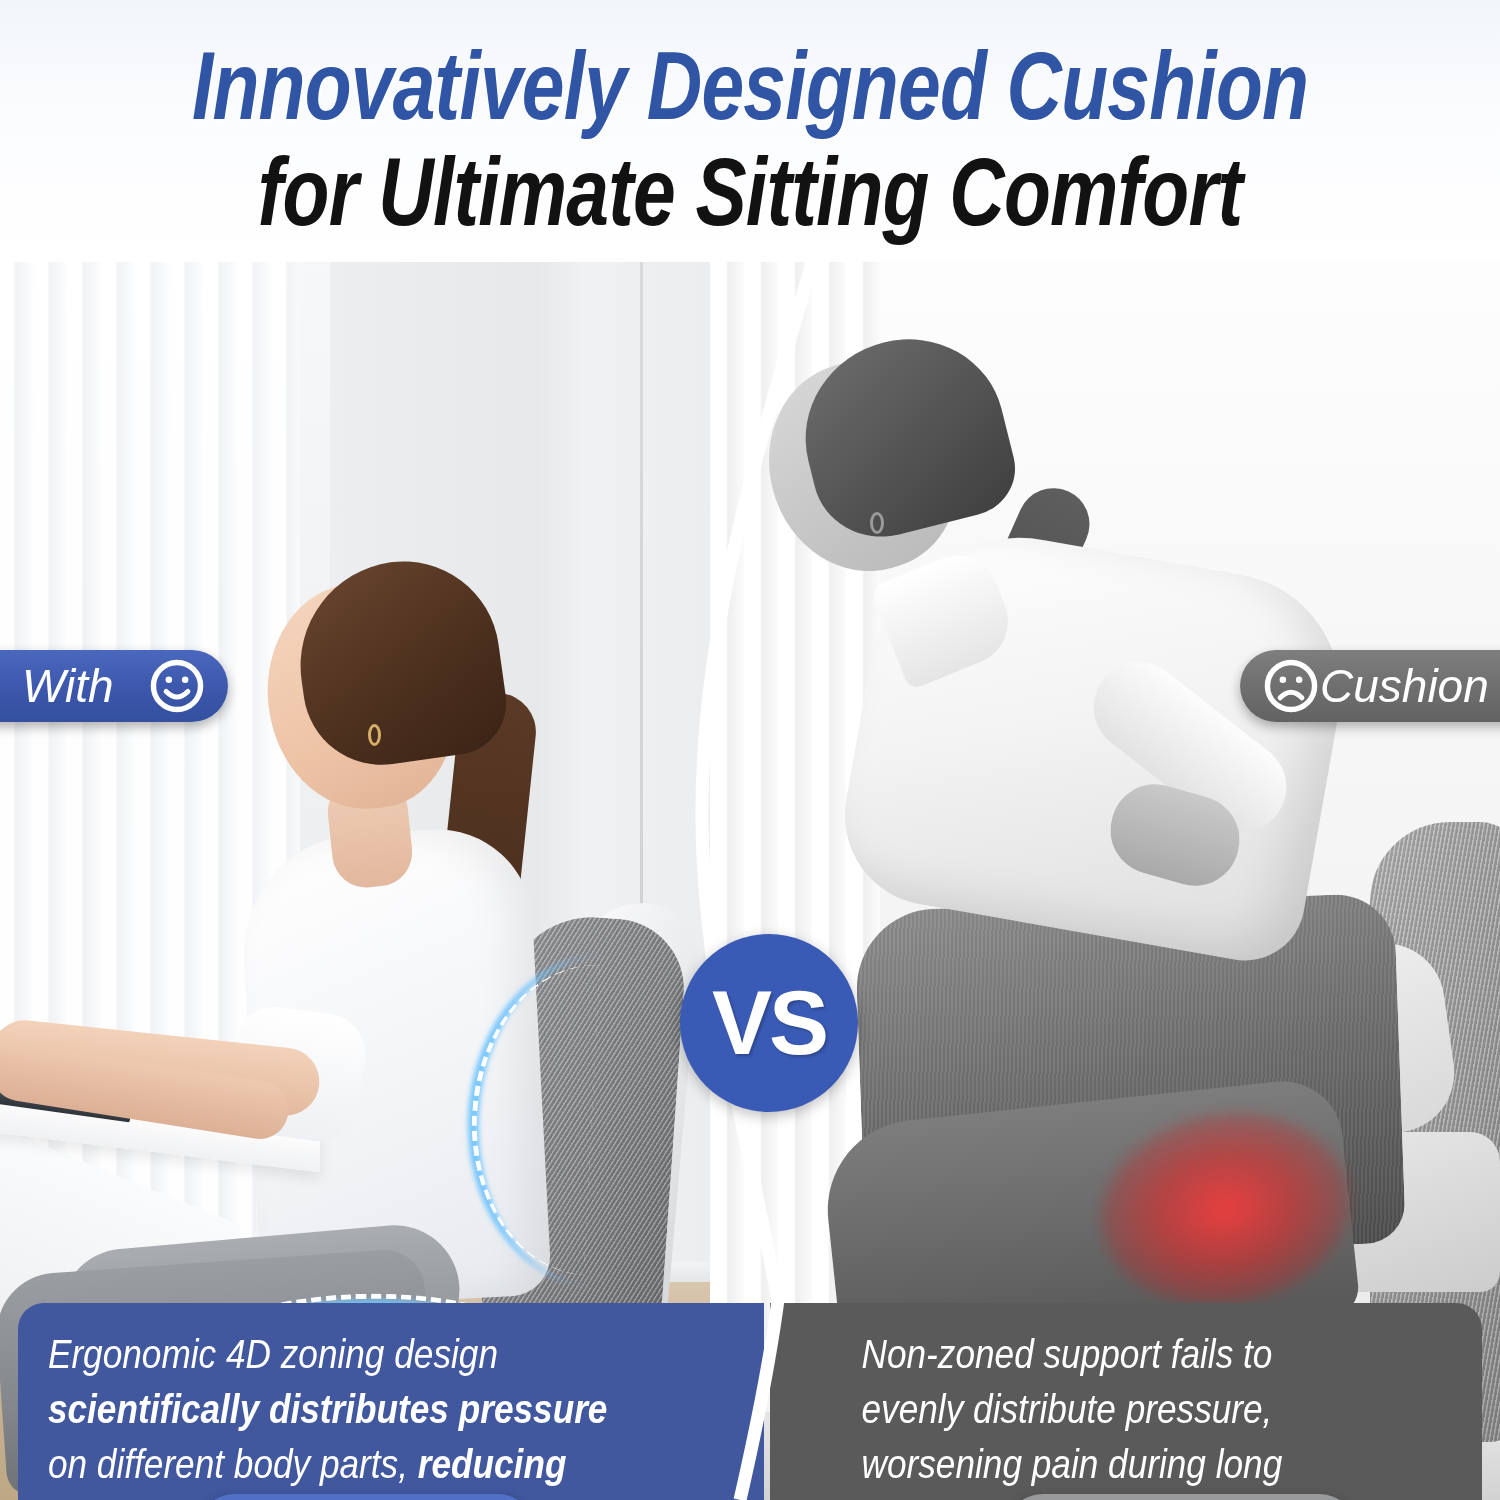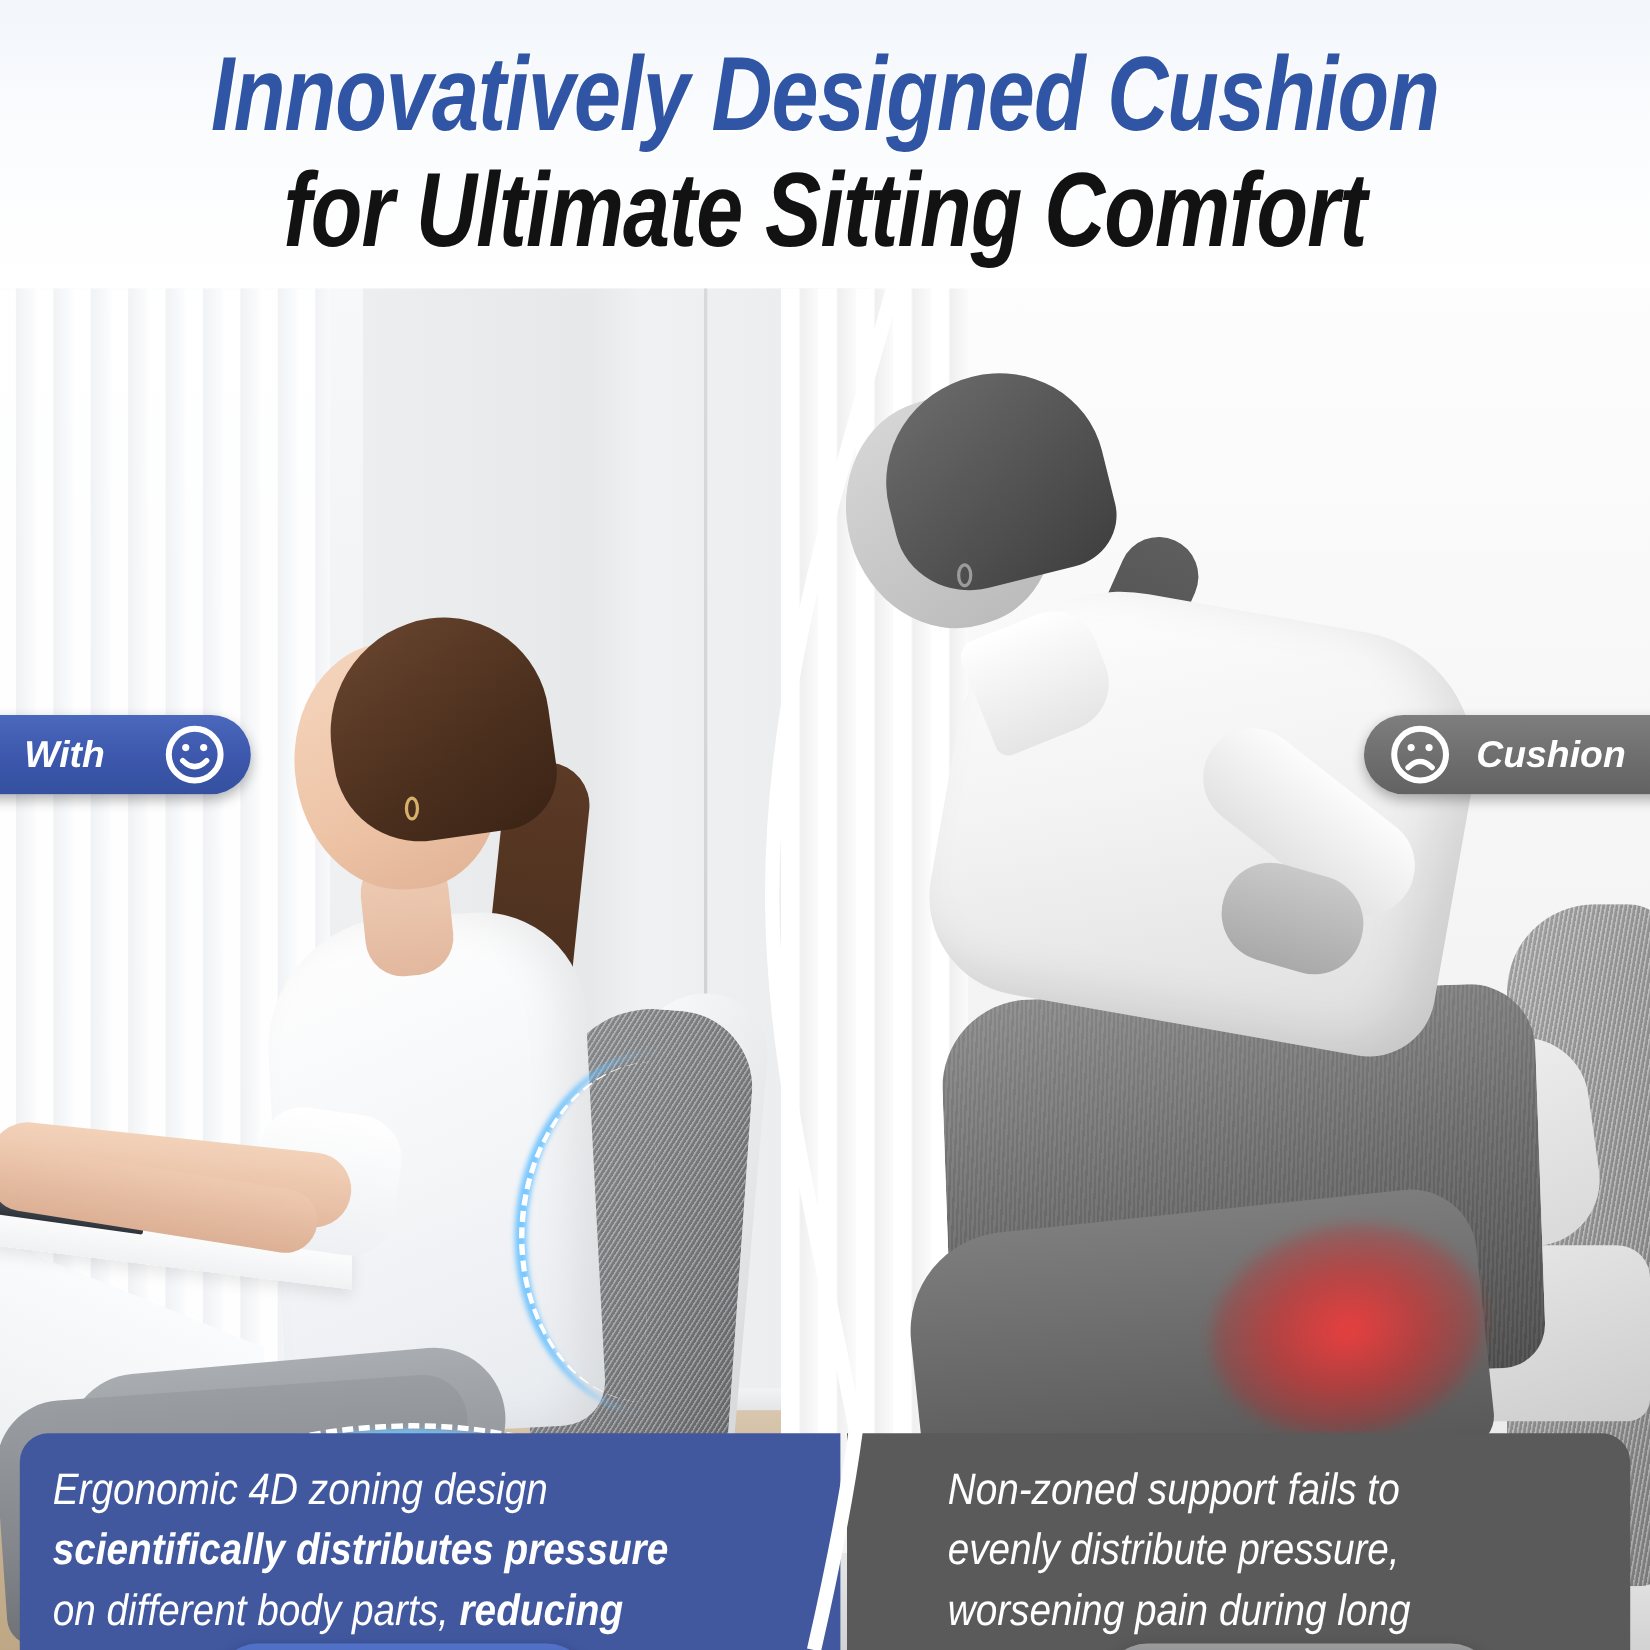--- a/index.html
+++ b/index.html
@@ -320,22 +320,22 @@
     pointer-events:none;
   }
 
   
   .badge{
     position:absolute; display:flex; align-items:center;
     height:72px; border-radius:36px;
     box-shadow:0 5px 12px rgba(0,0,0,.30);
   }
   .badge .btxt{
-    font-style:italic; font-weight:bold; color:#ffffff;
-    font-size:34px; line-height:46px; white-space:nowrap;
+    font-style:italic; font-weight:normal; color:#ffffff;
+    font-size:46px; line-height:46px; white-space:nowrap;
   }
 
   #badge-with{
     left:-26px; top:388px; width:254px;
     background:linear-gradient(180deg,#4a68bd 0%,#3c57ab 55%,#34509f 100%);
     padding:0 22px 0 48px; justify-content:space-between;
     border-top-left-radius:0; border-bottom-left-radius:0;
   }
   #badge-without{
     right:-26px; top:388px; width:286px;
@@ -460,20 +460,27 @@
     <div id="r-hand"></div>
   </div>
 
   <div id="pain-overlay"></div>
 
   <svg id="divider" viewBox="0 0 1500 1238" preserveAspectRatio="none">
     <path d="M 812,0 C 762,180 700,360 702,560 C 704,760 770,940 812,1238 L 900,1238 L 900,0 Z" fill="none"></path>
     <path d="M 812,0 C 762,180 700,360 702,560 C 704,760 770,940 812,1238" stroke="#ffffff" stroke-width="13" fill="none"></path>
   </svg>
 
+  <div style="position:absolute;left:680px;top:672px;width:178px;height:178px;
+              border-radius:50%;background:#3a5bb5;display:flex;
+              align-items:center;justify-content:center;z-index:7;
+              box-shadow:0 4px 14px rgba(0,0,0,.25);">
+    <span style="color:#fff;font-size:90px;font-weight:bold;line-height:90px;
+                 letter-spacing:-3px;text-shadow:2px 2px 3px rgba(0,0,0,.22);">VS</span>
+  </div>
 
   <div class="badge" id="badge-with">
     <span class="btxt">With</span>
     <svg class="face" viewBox="0 0 64 64">
       <circle cx="32" cy="32" r="26" fill="none" stroke="#fff" stroke-width="6"></circle>
       <circle cx="23" cy="25" r="3.6" fill="#fff"></circle>
       <circle cx="41" cy="25" r="3.6" fill="#fff"></circle>
       <path d="M 20 38 Q 32 50 44 38" fill="none" stroke="#fff" stroke-width="5.5" stroke-linecap="round"></path>
     </svg>
   </div>

